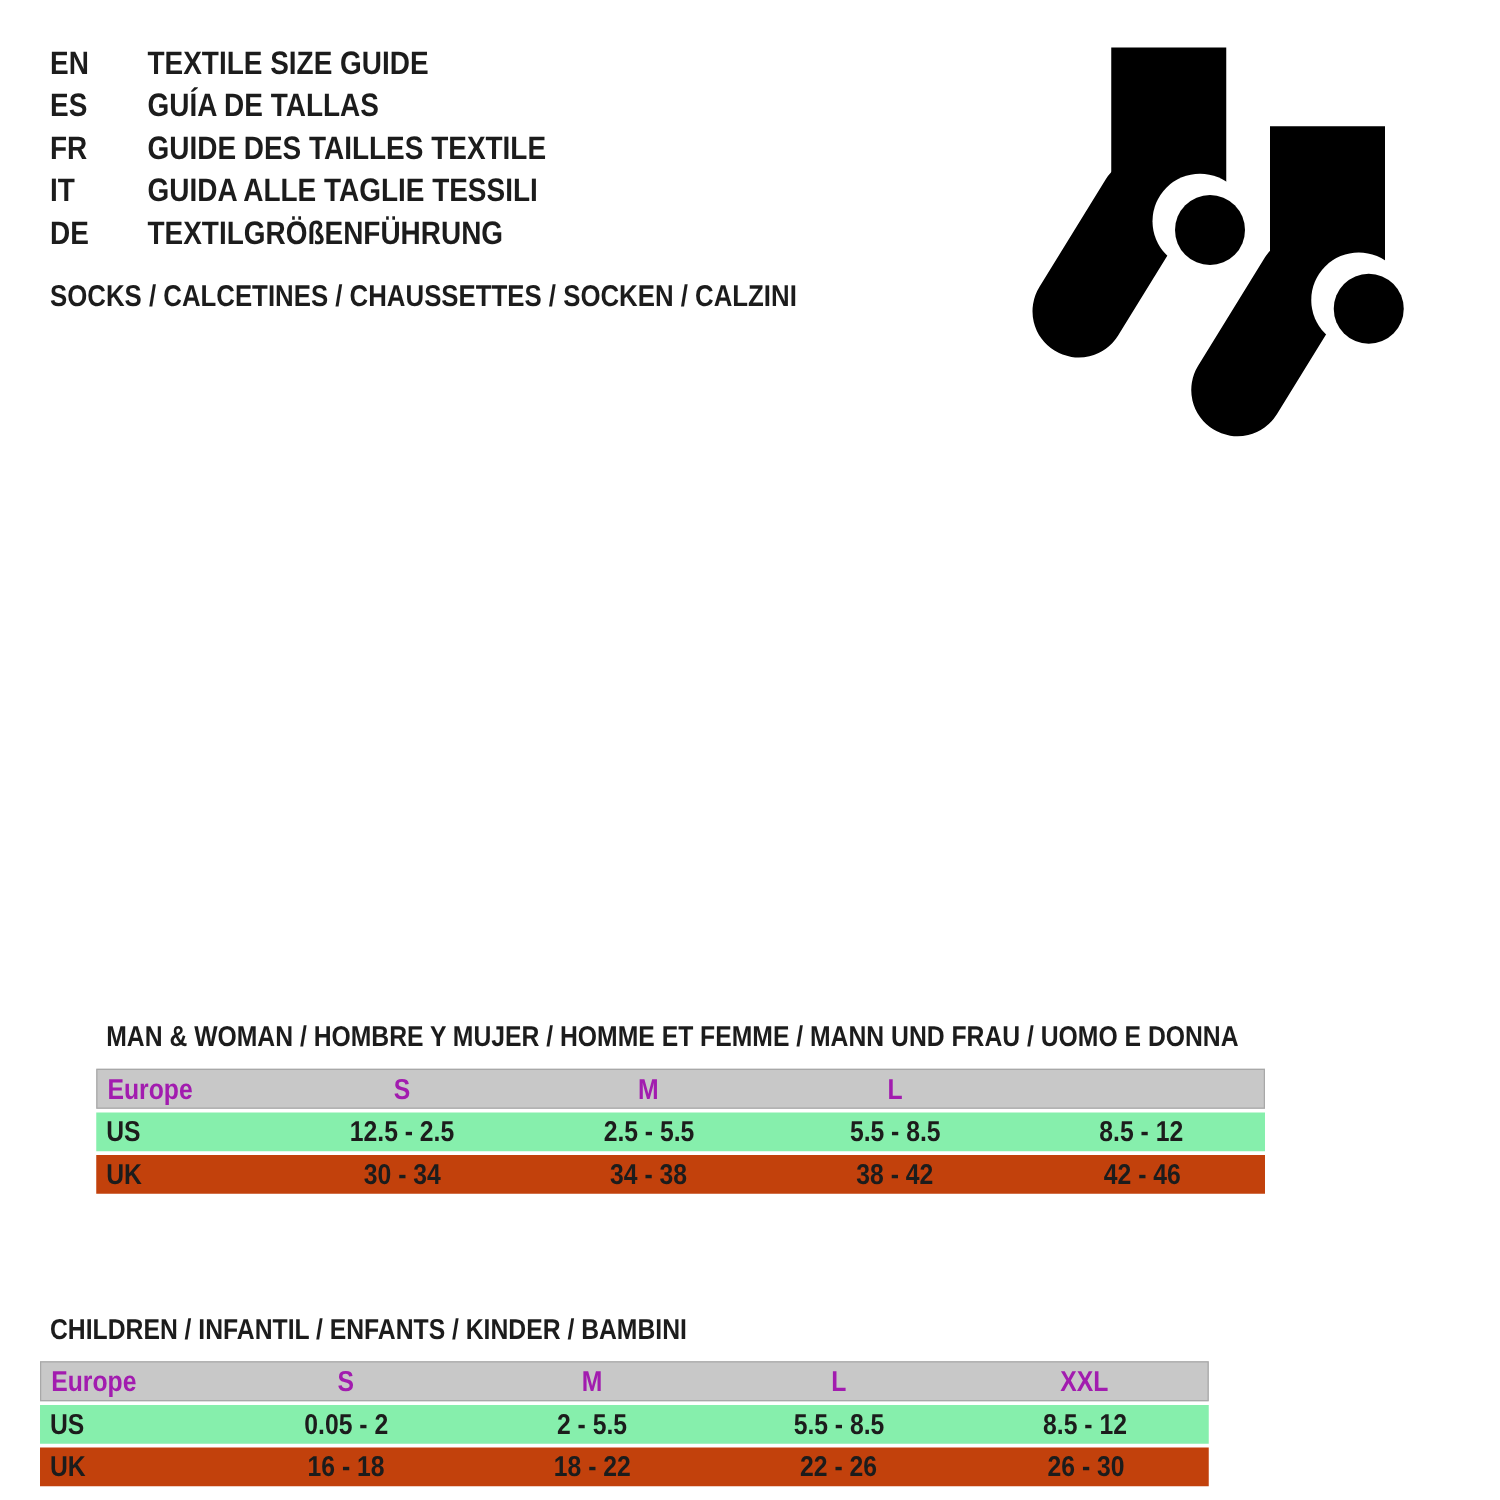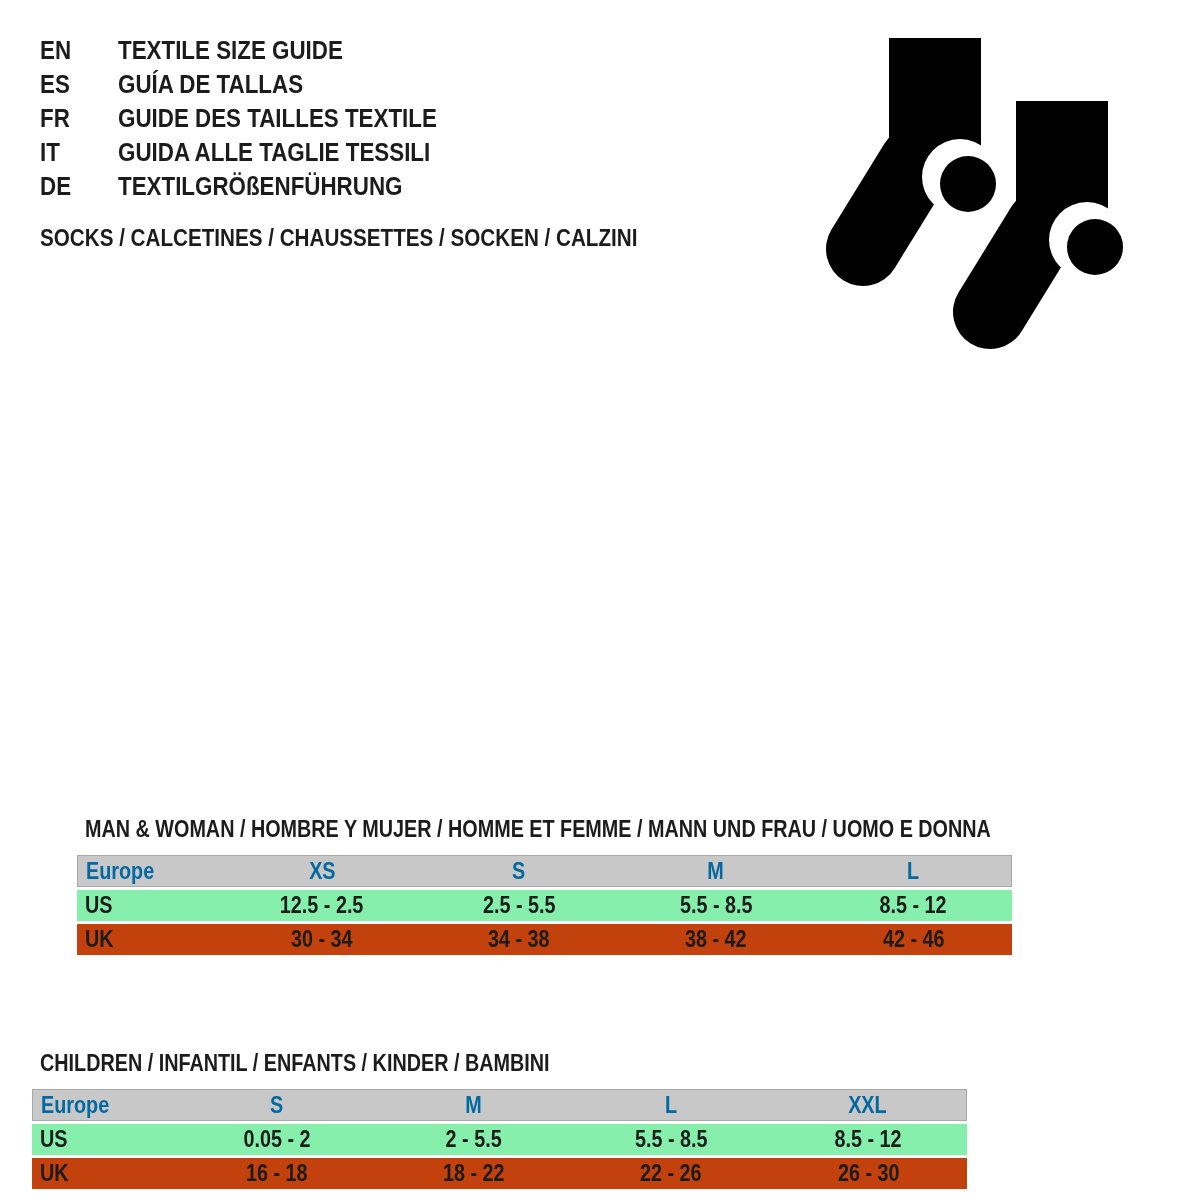--- a/index.html
+++ b/index.html
@@ -26,21 +26,21 @@
 
   
   .socks { position: absolute; left: 800px; top: 25px; width: 330px; height: 330px; }
 
   
   .size-table { position: absolute; left: 32px; width: 935px; }
   #table-0 { top: 817px; margin-left: 45px; }
   #table-1 { top: 1051px; }
   .tbl-title { font-size: 23px; line-height: 24px; margin: 0 0 14px 8px; }
   .tr { display: flex; margin-bottom: 3px; }
-  .tr.head  { background: #c8c8c8; height: 32px; line-height: 30px; border: 1px solid #a8a8a8; box-sizing: border-box; color: #0369a1; }
+  .tr.head  { background: #c8c8c8; height: 32px; line-height: 30px; border: 1px solid #a8a8a8; box-sizing: border-box; color: #a21caf; }
   .tr.row-a { background: #86efac; height: 31px; line-height: 31px; }
   .tr.row-b { background: #c2410c; height: 31px; line-height: 31px; }
   .td { font-size: 23px; overflow: visible; }
   .td.c0 { width: 15.6%; flex: 0 0 15.6%; text-align: left; padding-left: 8px; box-sizing: border-box; }
   .td.cn { width: 21.1%; flex: 0 0 21.1%; text-align: center; }
 </style>
 </head>
 <body>
 
 <div class="lang-list">
@@ -86,21 +86,20 @@
     <circle cx="168" cy="159" r="28" fill="#000"></circle>
   </g>
 </svg>
 
 <section class="size-table" id="table-0">
   <h2 class="tbl-title">
     <span class="cond">MAN &amp; WOMAN / HOMBRE Y MUJER / HOMME ET FEMME / MANN UND FRAU / UOMO E DONNA</span>
   </h2>
   <div class="tr head">
     <div class="td c0"><span class="cond">Europe</span></div>
-    <div class="td cn"><span class="cond-c">XS</span></div>
     <div class="td cn"><span class="cond-c">S</span></div>
     <div class="td cn"><span class="cond-c">M</span></div>
     <div class="td cn"><span class="cond-c">L</span></div>
   </div>
   <div class="tr row-a">
     <div class="td c0"><span class="cond">US</span></div>
     <div class="td cn"><span class="cond-c">12.5 - 2.5</span></div>
     <div class="td cn"><span class="cond-c">2.5 - 5.5</span></div>
     <div class="td cn"><span class="cond-c">5.5 - 8.5</span></div>
     <div class="td cn"><span class="cond-c">8.5 - 12</span></div>

